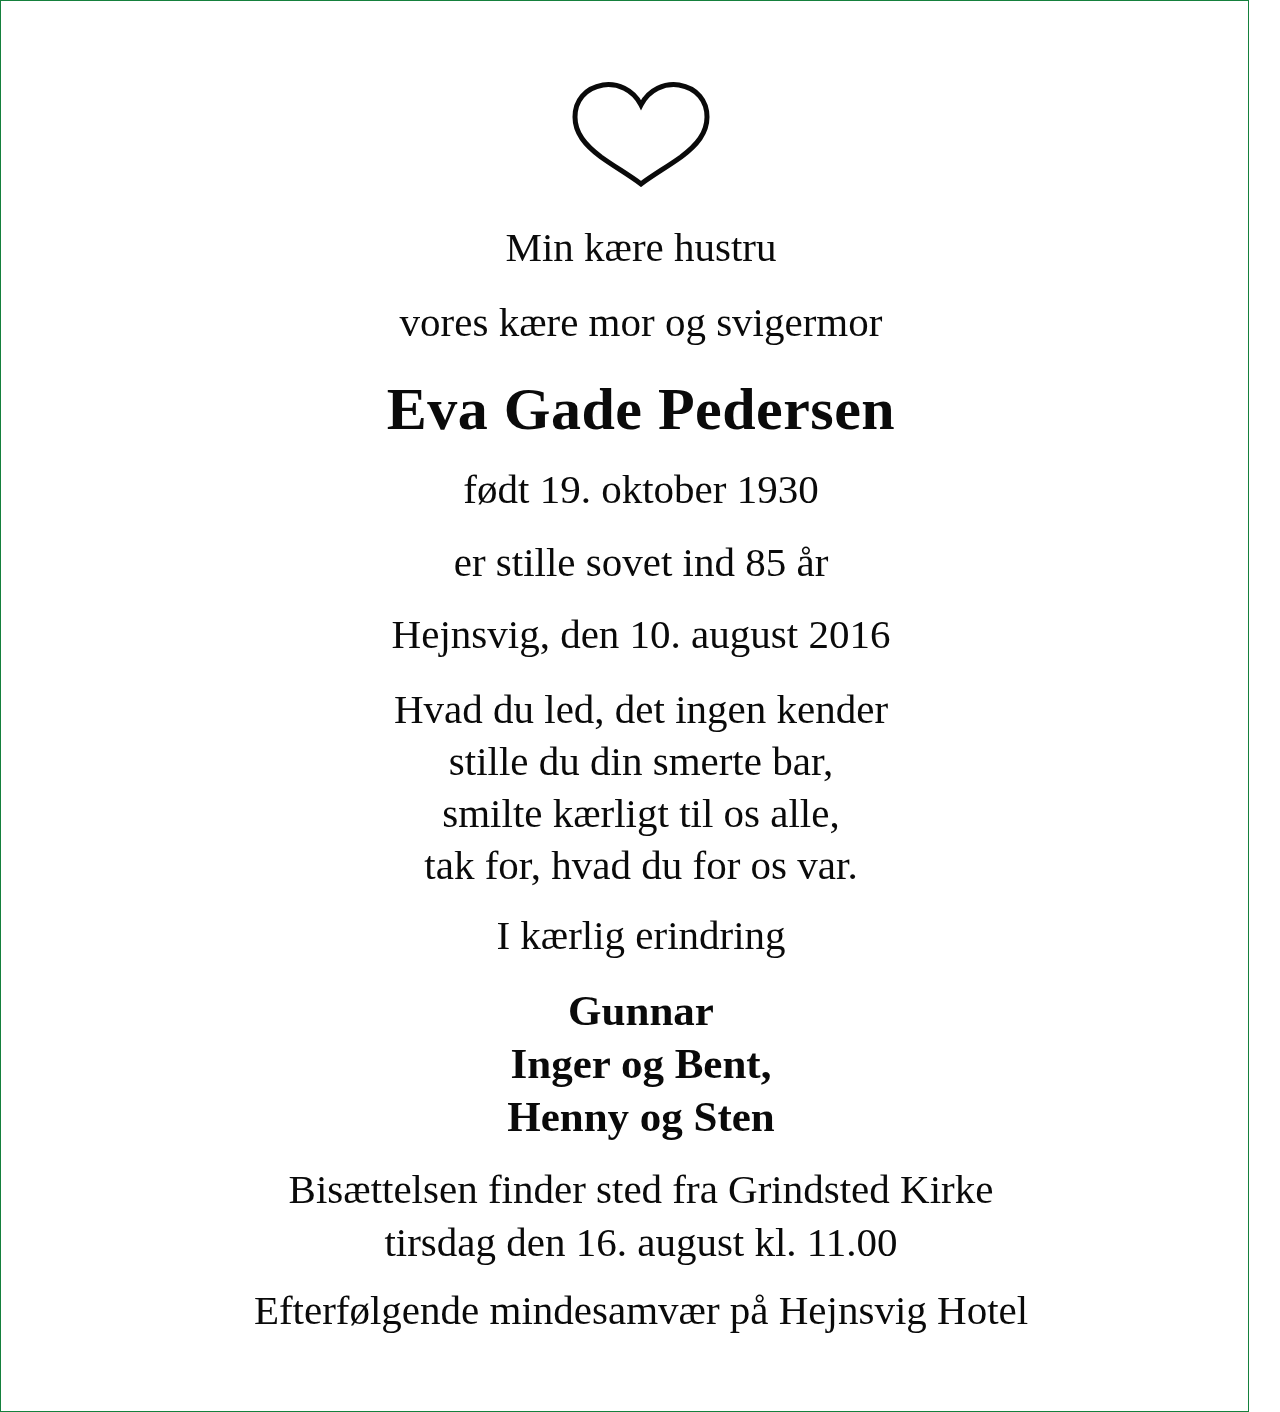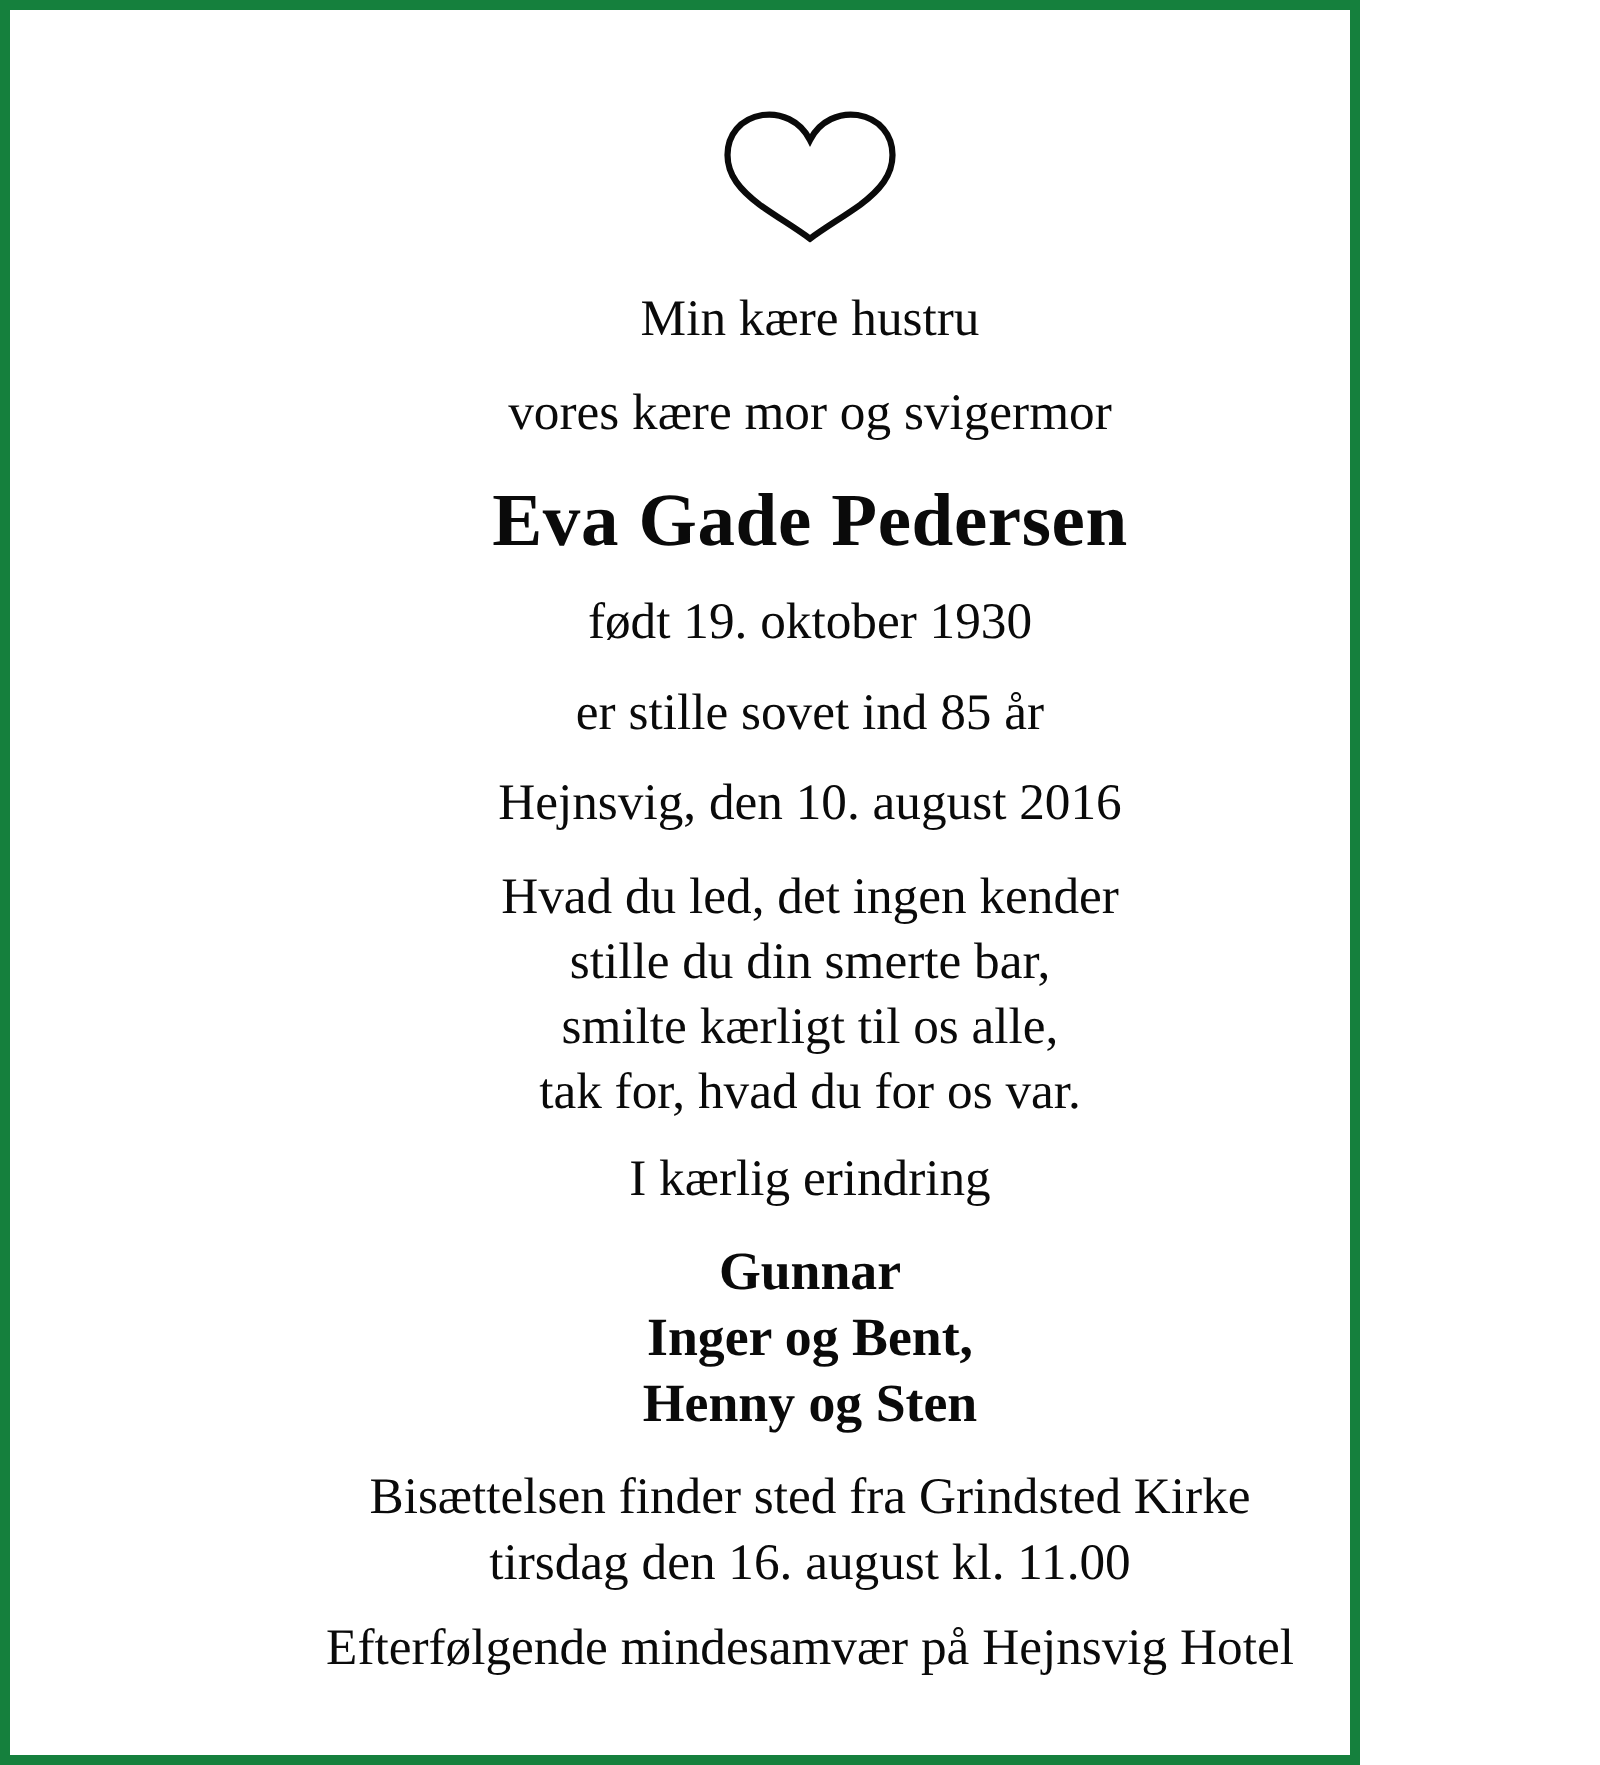--- a/index.html
+++ b/index.html
@@ -9,24 +9,24 @@
     }
     body {
       width: 1280px;
       height: 1412px;
       position: relative;
       overflow: hidden;
     }
     .frame {
       position: absolute;
       left: 0; top: 0;
-      width: 1088px;
+      width: 1249px;
       height: 1412px;
       box-sizing: border-box;
-      border: 8px solid #15803d;
+      border: 1px solid #15803d;
       background: #ffffff;
     }
     .heart {
       position: absolute;
       left: 570px;
       top: 80px;
       width: 140px;
       height: 106px;
     }
     .line {

